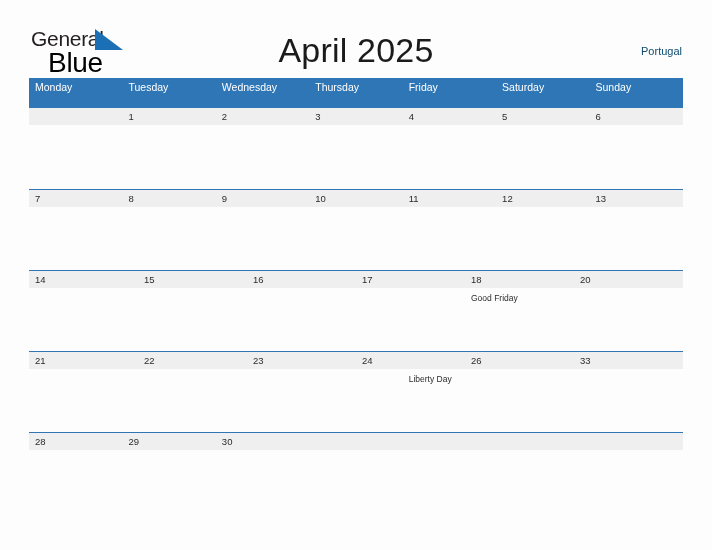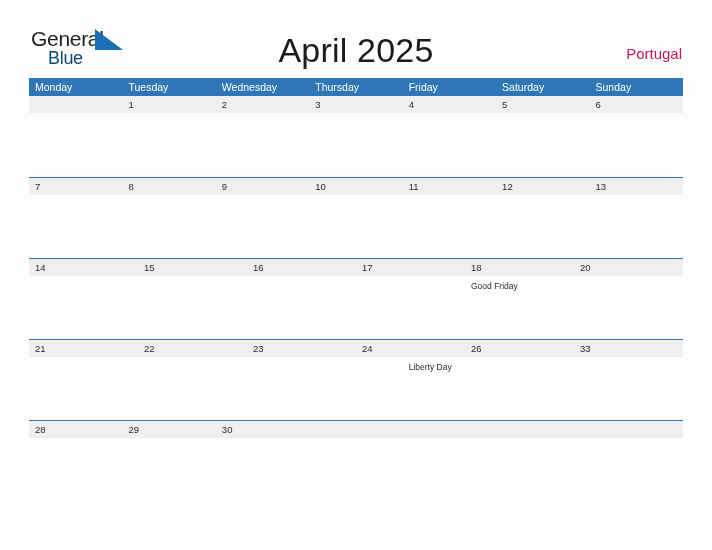--- a/index.html
+++ b/index.html
@@ -43,58 +43,58 @@
     position: absolute;
     left: 63px;
     top: 1px;
     width: 30px;
     height: 22px;
   }
   .logo-blue {
     position: absolute;
     left: 17px;
     top: 21px;
-    font-size: 18px;
+    font-size: 28px;
     letter-spacing: -0.3px;
-    color: #0c4a6e;
+    color: #000000;
     font-family: "Liberation Sans", sans-serif;
   }
 
   .month-title {
     position: absolute;
     left: 0;
     right: 0;
     top: 31px;
     text-align: center;
     font-size: 34px;
     font-weight: normal;
     color: #1b1b1b;
     letter-spacing: 0.2px;
   }
 
   .country-label {
     position: absolute;
     right: 30px;
     top: 45px;
-    font-size: 15px;
-    color: #be185d;
+    font-size: 11px;
+    color: #0c4a6e;
   }
 
   
   .calendar {
     position: absolute;
     left: 29px;
     top: 78px;
     width: 654px;
   }
 
   .weekday-row {
     display: flex;
     background: #2f76b6;
-    height: 18px;
+    height: 30px;
   }
   .weekday-cell {
     flex: 1 1 0;
     box-sizing: border-box;
     padding-left: 6px;
     color: #ffffff;
     font-size: 10.5px;
     line-height: 18px;
     white-space: nowrap;
   }

